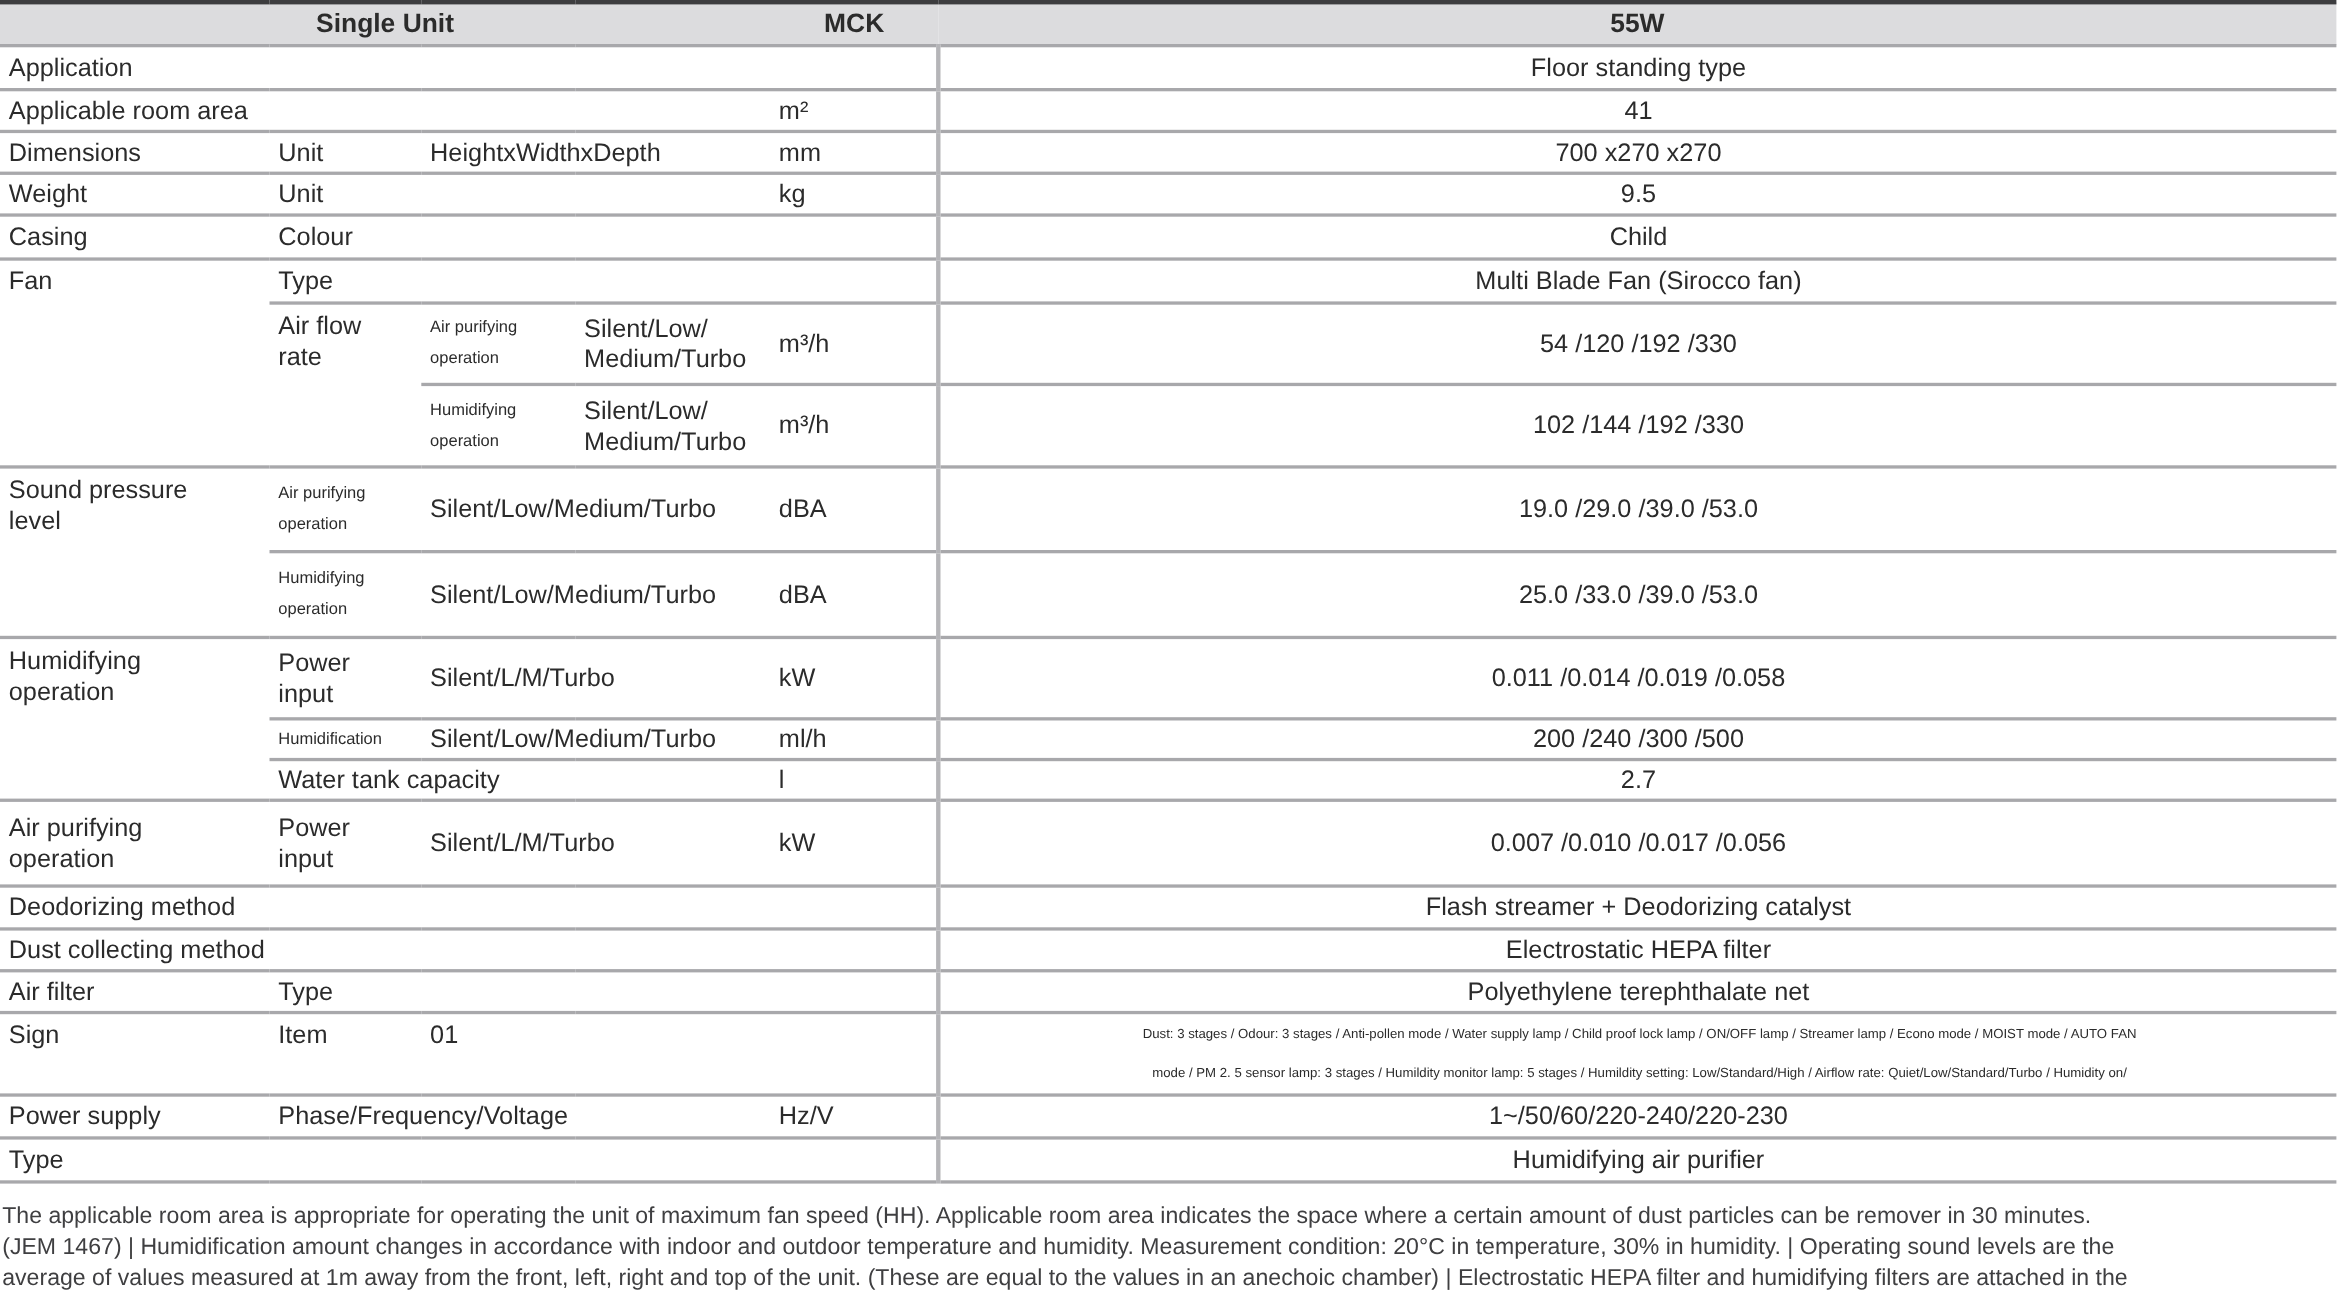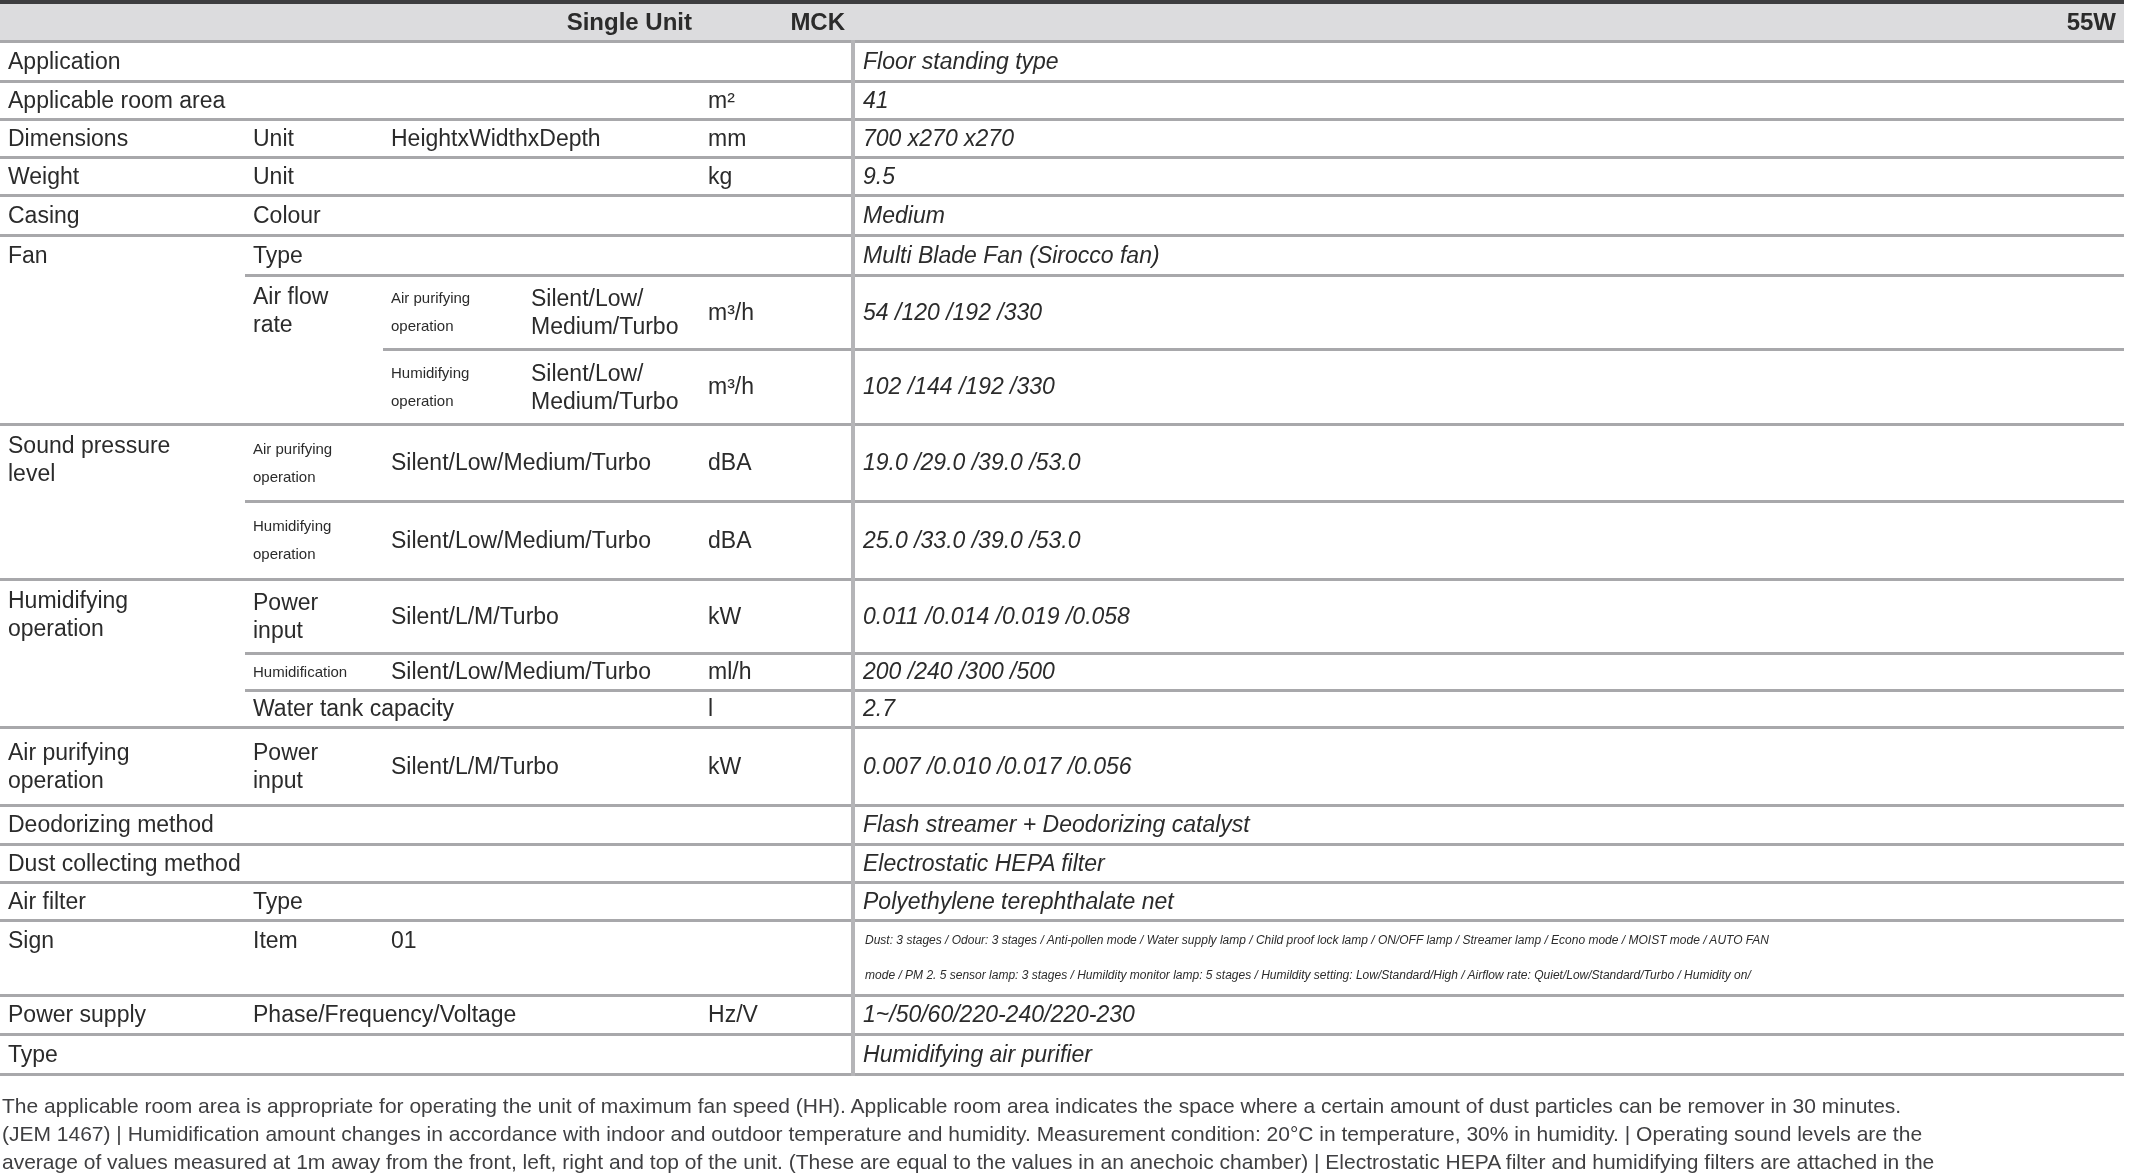--- a/index.html
+++ b/index.html
@@ -28,28 +28,28 @@
     padding: 1px 8px;
     font-size: 23px;
     vertical-align: middle;
     overflow: visible;
   }
   tr.hdr th {
     background: #dcdcde;
     border-top: 4px solid #3d3d3f;
     font-weight: bold;
     font-size: 24px;
-    text-align: right;
+    text-align: center;
   }
   th.hd-series { text-align: right; }
   th.hd-model  { text-align: center; }
 
   td.val {
     border-left: 4px solid #b5b5b8;
-    font-style: italic;
+    text-align: center;
   }
   tr.last td { border-bottom: 3px solid #a8a8ab; }
 
   .unit { text-align: left; }
   .small { font-size: 15px; }
   .pre { white-space: pre-line; line-height: 28px; padding-top: 0; padding-bottom: 0; }
   .top { vertical-align: top; padding-top: 5px; }
   .signval {
     text-align: left;
     font-size: 12px;
@@ -112,21 +112,21 @@
       <td>Unit</td>
       <td colspan="2"></td>
       <td class="unit">kg</td>
       <td class="val">9.5</td>
     </tr>
 
     <tr style="height:40px">
       <td>Casing</td>
       <td colspan="3">Colour</td>
       <td class="unit"></td>
-      <td class="val">Medium</td>
+      <td class="val">Child</td>
     </tr>
 
     <tr style="height:40px">
       <td rowspan="3" class="top">Fan</td>
       <td colspan="3">Type</td>
       <td class="unit"></td>
       <td class="val">Multi Blade Fan (Sirocco fan)</td>
     </tr>
 
     <tr style="height:74px">

